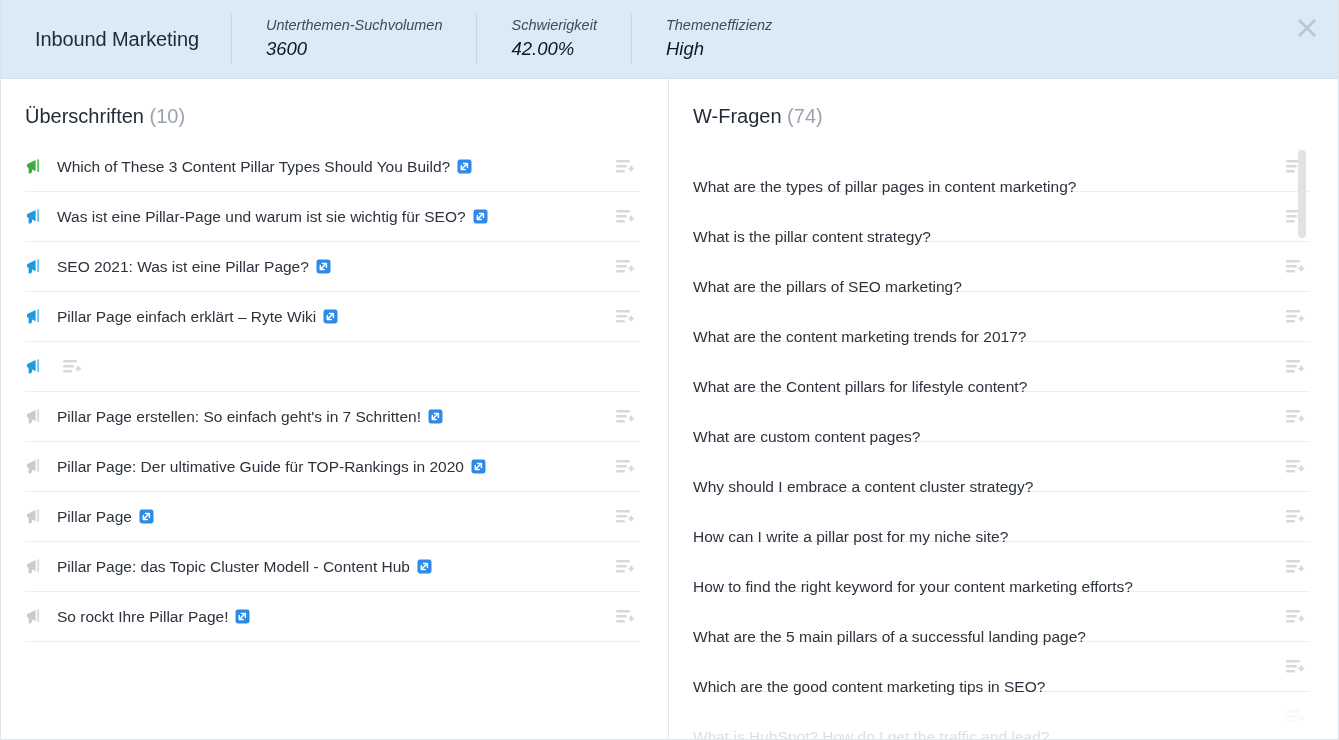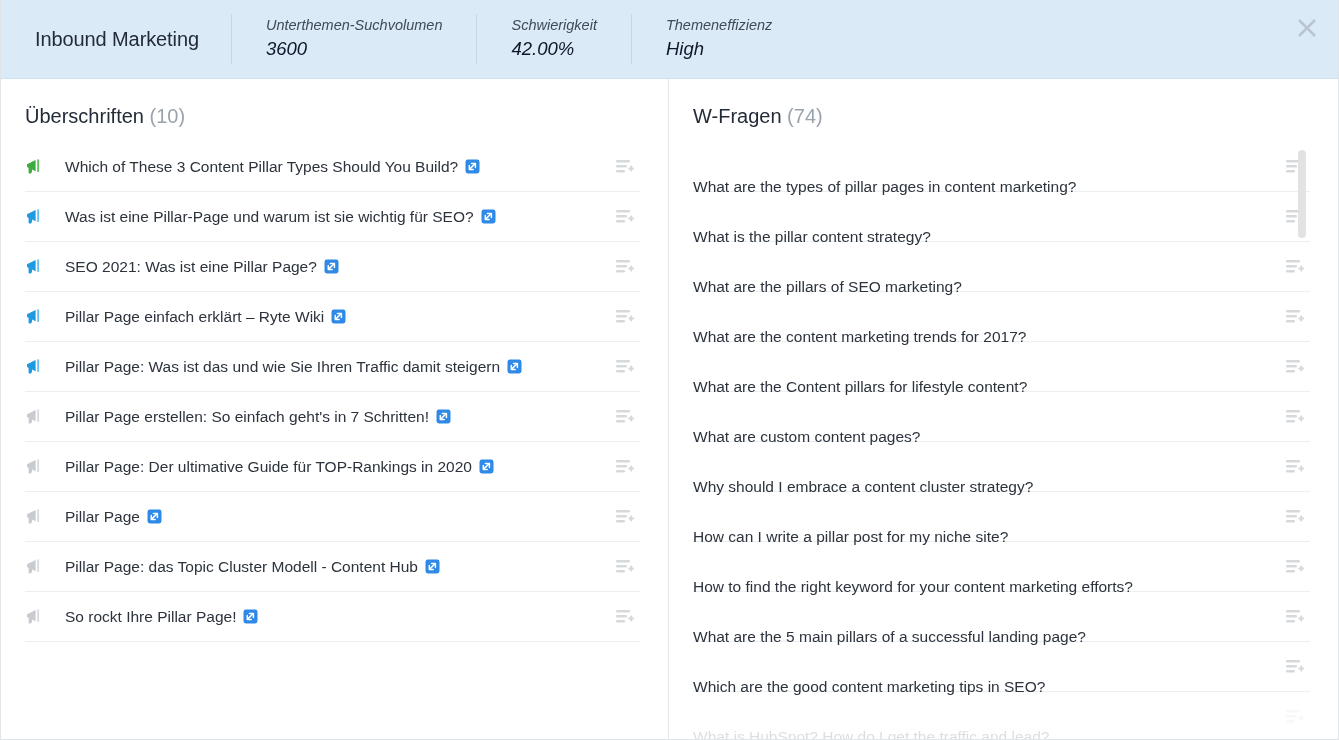--- a/index.html
+++ b/index.html
@@ -136,21 +136,21 @@
     min-height: 0;
     overflow: hidden;
     position: relative;
   }
 
   .row {
     display: flex;
     align-items: center;
     height: 50px;
     border-bottom: 1px solid #eceff1;
-    gap: 8px;
+    gap: 0;
   }
   .row:last-child { border-bottom: 1px solid #eceff1; }
 
   .row-icon {
     flex: 0 0 32px;
     width: 32px;
     display: flex;
     align-items: center;
     justify-content: flex-start;
   }
@@ -371,31 +371,20 @@
             </span>
           </div>
           <div class="row">
             <span class="row-icon">
               <svg width="20" height="20" viewBox="0 0 20 20">
                 <path d="M2 7.2 L10.6 3.1 L10.6 14.2 L2 10.1 Z" fill="#1e9ae0"></path>
                 <path d="M12.2 2.4 L14.1 2.4 L14.1 14.9 L12.2 14.9 Z" fill="#6cc3ee"></path>
                 <path d="M3.6 10.3 L7.0 11.9 L7.0 14.6 A2.0 2.0 0 0 1 3.6 16.0 Z" fill="#1e9ae0"></path>
               </svg>
             </span>
-            <span class="row-text">
-              <span>Pillar Page: Was ist das und wie Sie Ihren Traffic damit steigern</span>
-              <span class="ext-link">
-                <svg width="15" height="15" viewBox="0 0 15 15">
-                  <rect x="0.5" y="0.5" width="14" height="14" rx="2.4" fill="#2e8ae6"></rect>
-                  <path d="M5.1 9.6 L10.0 4.8" stroke="#ffffff" stroke-width="1.5" stroke-linecap="round"></path>
-                  <path d="M6.4 4.5 L10.4 4.5 L10.4 8.5" stroke="#ffffff" stroke-width="1.5" stroke-linecap="round" stroke-linejoin="round" fill="none"></path>
-                  <path d="M8.2 10.5 L4.3 10.5 L4.3 6.6" stroke="#ffffff" stroke-width="1.5" stroke-linecap="round" stroke-linejoin="round" fill="none"></path>
-                </svg>
-              </span>
-            </span>
             <span class="row-action">
               <svg width="20" height="18" viewBox="0 0 20 18">
                 <rect x="1" y="2" width="14" height="2.4" rx="1.2" fill="#d6d9dc"></rect>
                 <rect x="1" y="7" width="11" height="2.4" rx="1.2" fill="#d6d9dc"></rect>
                 <rect x="1" y="12" width="9" height="2.4" rx="1.2" fill="#d6d9dc"></rect>
                 <rect x="13.2" y="9.4" width="6.0" height="2.1" rx="1.05" fill="#d6d9dc"></rect>
                 <rect x="15.15" y="7.45" width="2.1" height="6.0" rx="1.05" fill="#d6d9dc"></rect>
               </svg>
             </span>
           </div>

